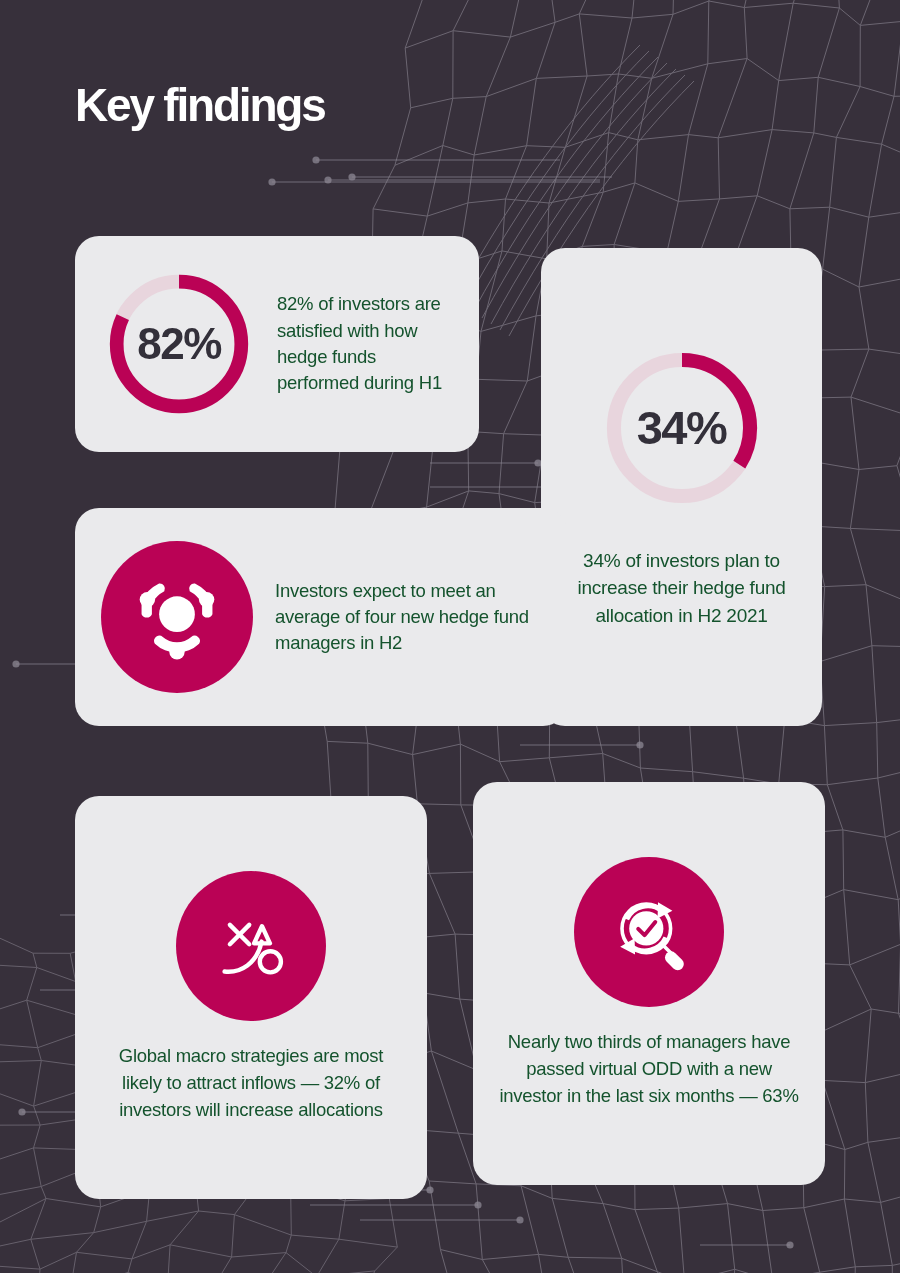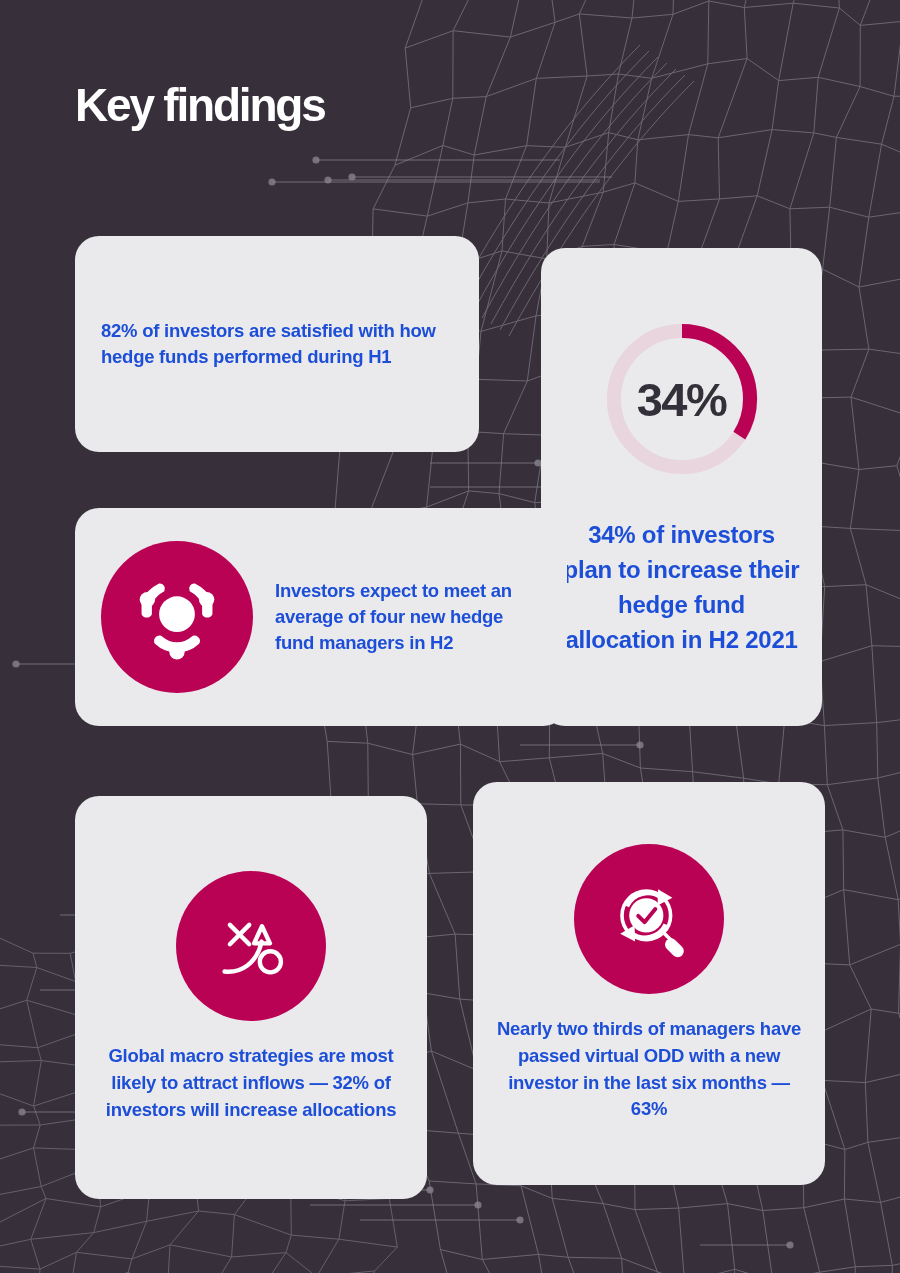--- a/index.html
+++ b/index.html
@@ -73,23 +73,23 @@
   
   .card.v {
     display: flex;
     flex-direction: column;
     align-items: center;
     justify-content: center;
     padding: 18px 22px;
   }
 
   .card-text {
-    color: #1d4ed8;
+    color: #14532d;
     font-size: 18.5px;
-    font-weight: 700;
+    font-weight: 400;
     line-height: 1.42;
     letter-spacing: -0.25px;
   }
   .card-text.center { text-align: center; }
 
   
   .donut {
     position: relative;
     flex: 0 0 auto;
   }
@@ -117,21 +117,21 @@
     align-items: center;
     justify-content: center;
     flex: 0 0 auto;
   }
   #icon-meet  { width: 152px; height: 152px; }
   #icon-macro { width: 150px; height: 150px; margin-bottom: 22px; }
   #icon-odd   { width: 150px; height: 150px; margin-bottom: 22px; }
 
   #card-macro .card-text,
   #card-odd   .card-text { font-size: 18.5px; line-height: 1.45; }
-  #card-34    .card-text { font-size: 24px; line-height: 1.45; margin-top: 36px; }
+  #card-34    .card-text { font-size: 19px; line-height: 1.45; margin-top: 36px; }
 </style>
 </head>
 <body>
 
 <svg id="bg-art" viewBox="0 0 900 1273" preserveAspectRatio="none">
   <rect x="0" y="0" width="900" height="1273" fill="#37303B"></rect>
   <g stroke="#8C8793" stroke-width="1" fill="none" opacity="0.62" id="mesh-right">
       <path d="M429.7 -21.3 L475.4 -14.3 L522.7 -18.2 L548.8 -23.7 L603.9 -39.6 L637.6 -36.6 L674.6 -46.6 L732.1 -55.4 L759.4 -59.2 L814.0 -61.8 L836.0 -50.0 L889.0 -50.3 L915.7 -52.2 L964.3 -26.3"></path>
       <path d="M405.2 48.1 L453.1 30.7 L510.4 37.1 L555.1 22.3 L579.3 13.9 L632.0 18.0 L673.0 14.3 L708.8 1.0 L744.3 7.5 L793.2 3.2 L839.4 8.0 L860.3 25.4 L903.3 21.3 L951.7 36.2"></path>
       <path d="M410.7 107.8 L452.8 98.3 L486.2 96.6 L536.3 78.4 L587.1 76.0 L618.5 74.0 L651.7 78.3 L707.8 63.8 L747.1 58.5 L778.7 80.6 L818.2 77.3 L860.1 86.5 L894.0 96.3 L939.3 95.5"></path>
@@ -245,20 +245,27 @@
       <circle cx="150" cy="990" r="3.6"></circle>
       <circle cx="790" cy="1245" r="3.6"></circle>
     </g>
 </svg>
 
 <div class="page">
 
   <div class="title">Key findings</div>
 
   <div class="card h" id="card-82">
+    <div class="donut" id="donut-82">
+      <svg viewBox="0 0 100 100" width="152" height="152">
+        <circle cx="50" cy="50" r="41" fill="none" stroke="#E8D5DD" stroke-width="9"></circle>
+        <circle cx="50" cy="50" r="41" fill="none" stroke="#BA0255" stroke-width="9" stroke-dasharray="211.2 46.4" stroke-dashoffset="0" transform="rotate(-90 50 50)"></circle>
+      </svg>
+      <div class="donut-label">82%</div>
+    </div>
     <div class="card-text">82% of investors are satisfied with how hedge funds performed during H1</div>
   </div>
 
   <div class="card v" id="card-34">
     <div class="donut" id="donut-34">
       <svg viewBox="0 0 100 100" width="166" height="166">
         <circle cx="50" cy="50" r="41" fill="none" stroke="#E8D5DD" stroke-width="8.5"></circle>
         <circle cx="50" cy="50" r="41" fill="none" stroke="#BA0255" stroke-width="8.5" stroke-dasharray="87.6 170" stroke-dashoffset="0" transform="rotate(-90 50 50)"></circle>
       </svg>
       <div class="donut-label">34%</div>

